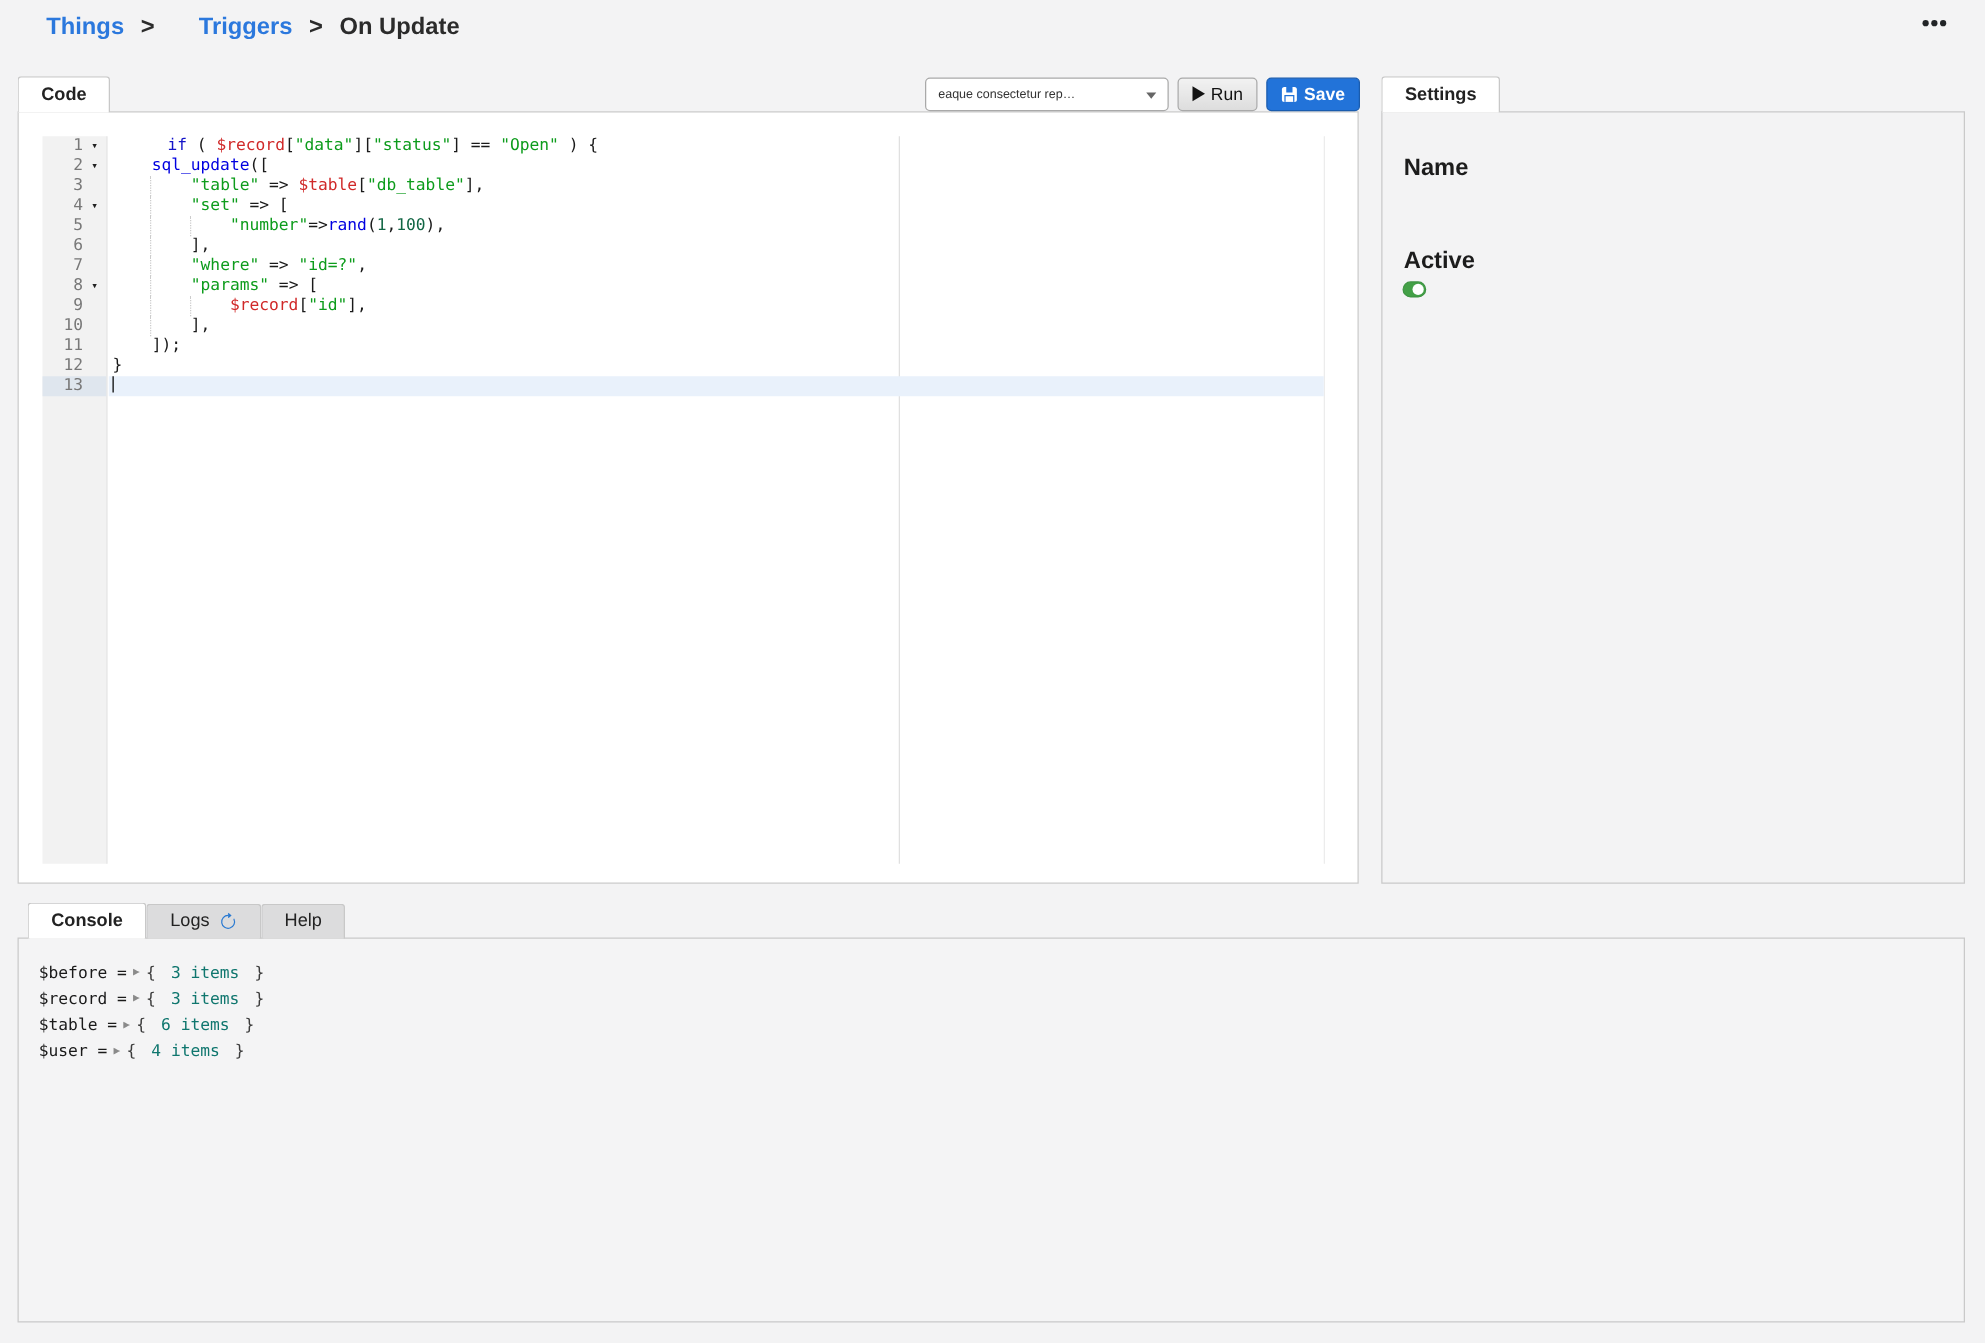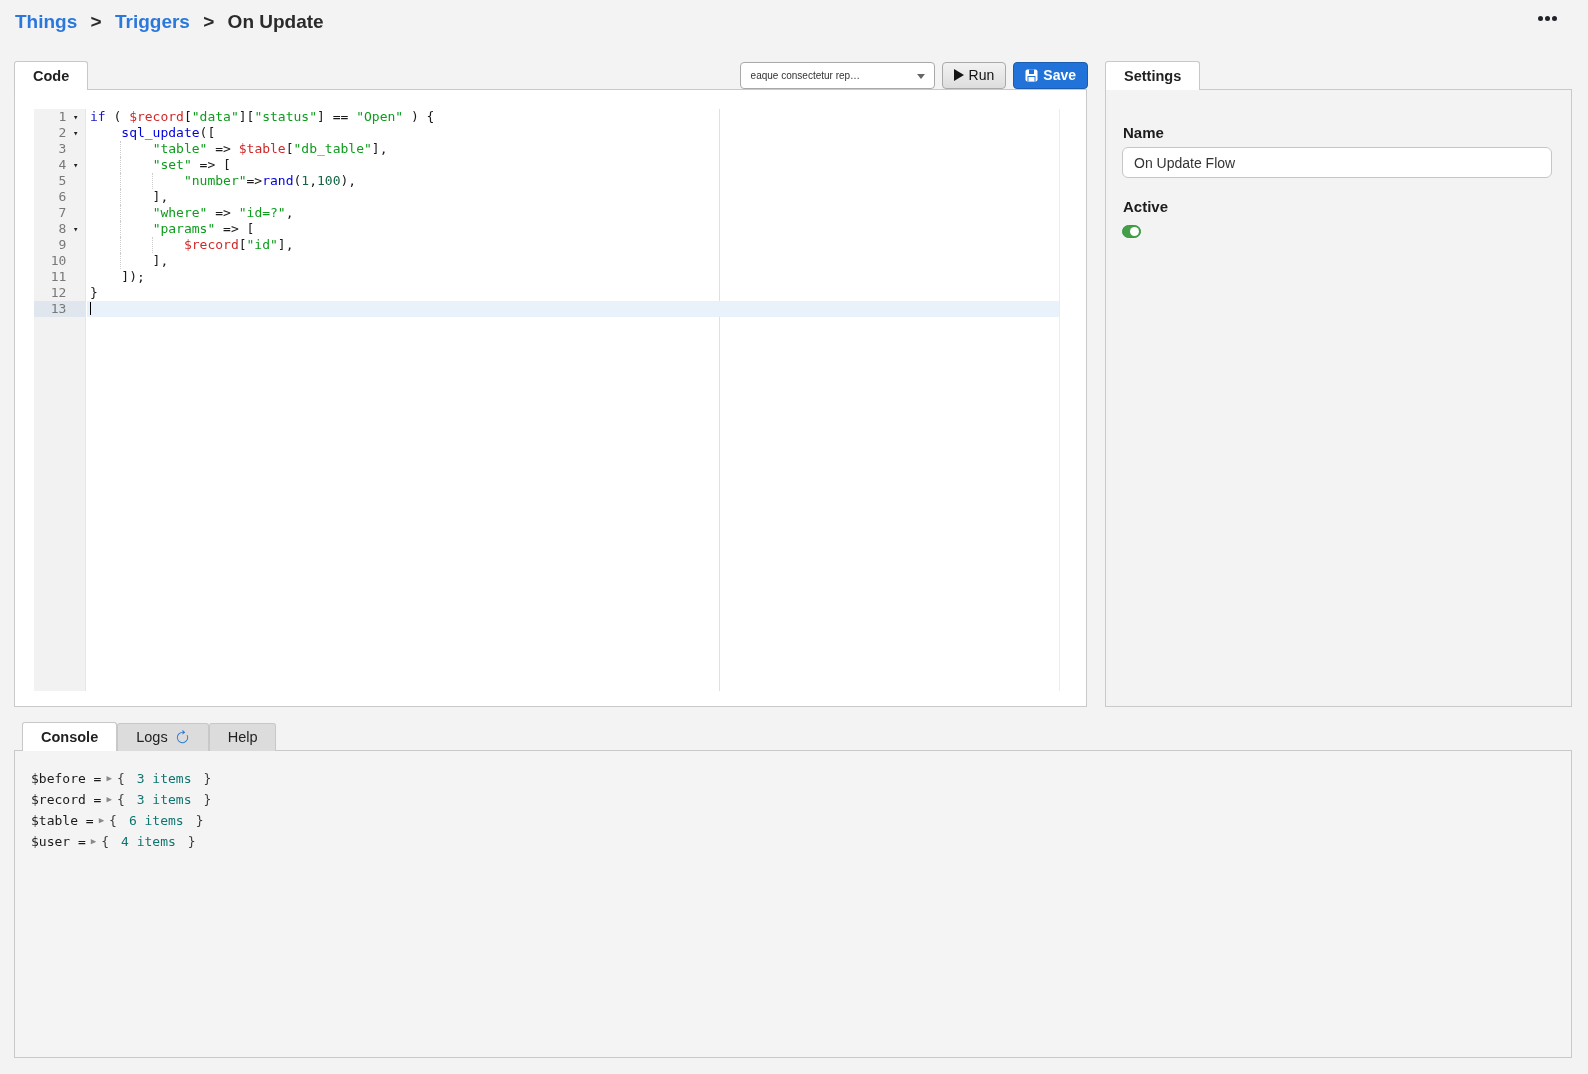--- a/index.html
+++ b/index.html
@@ -6,21 +6,21 @@
   html,body { width:1588px; height:1074px; }
   body {
     position: relative;
     background: #f3f3f4;
     font-family: "Liberation Sans", sans-serif;
     overflow: hidden;
     color: #222;
   }
   
   #breadcrumb { position:absolute; left:15px; top:11px; font-size:19px; font-weight:bold; }
-  #breadcrumb a { color:#2b78dd; text-decoration:none; cursor:pointer; }
+  #breadcrumb a { color:#2b78dd; text-decoration:none; cursor:pointer;margin-left:22px; }
   #breadcrumb .sep { color:#2b2b2b; margin:0 8px; }
   #breadcrumb .current { color:#2b2b2b; }
   
   #menu-dots { position:absolute; right:31px; top:16px; display:flex; gap:2px; cursor:pointer; }
   #menu-dots i { width:5px; height:5px; border-radius:50%; background:#212427; display:block; }
   
   .tabrow { position:absolute; height:29px; display:flex; align-items:flex-end; z-index:3; }
   .tab {
     height:28px; line-height:27px; padding:0 18px;
     border:1px solid #c8c8c8; border-bottom:none;
@@ -74,29 +74,29 @@
   }
   .grow { height:16px; display:flex; color:#787878; }
   .grow.active { background:#dfe6ee; }
   .gnum { width:33px; text-align:right; }
   .gfold { width:19px; text-align:center; font-size:9px; line-height:16px; color:#222; cursor:pointer; }
   #ruler { position:absolute; left:685px; top:0; bottom:0; border-left:1px solid #e0e0e0; }
   #code-lines { position:absolute; left:53px; right:0; top:0; }
   .cline { position:relative; height:16px; white-space:pre; padding-left:3px; color:#1a1a1a; cursor:text; }
   .cline.active { background:#e9f1fb; }
   .guide { position:absolute; top:0; bottom:0; border-left:1px dotted #ccc; }
-  .tok-kw  { color:#1414c8; }
+  .tok-kw  { color:#1414c8;margin-left:44px; }
   .tok-fn  { color:#0000e0; }
   .tok-str { color:#0d9c1c; }
   .tok-vr  { color:#d02929; }
   .tok-num { color:#116644; }
   .tok-pl  { color:#1a1a1a; }
   .cursor { display:inline-block; width:1px; height:13px; background:#000; vertical-align:-2px; }
   
-  #settings-panel .field-label { position:absolute; left:17px; font-size:15px; font-weight:bold; color:#1c1c1c; }
+  #settings-panel .field-label { position:absolute; left:17px; font-size:19px; font-weight:bold; color:#1c1c1c; }
   #name-label   { top:34px; }
   #active-label { top:108px; }
   #name-input {
     position:absolute; left:16px; top:57px; width:430px; height:31px;
     border:1px solid #c6c6c6; border-radius:6px; background:#fff;
     font-size:14px; color:#333; padding:0 11px;
     font-family:"Liberation Sans",sans-serif;
   }
   #active-toggle {
     position:absolute; left:16px; top:135px; width:19px; height:13px;
@@ -230,21 +230,20 @@
 </div>
 
 <div class="tabrow" id="settings-tabrow">
   <div class="tab active">
     <span>Settings</span>
   </div>
 </div>
 
 <div class="panel" id="settings-panel">
   <div class="field-label" id="name-label">Name</div>
-  <input id="name-input" type="text" value="On Update Flow" style="">
   <div class="field-label" id="active-label">Active</div>
   <div id="active-toggle">
       <span class="knob"></span>
     </div>
 </div>
 
 <div class="tabrow" id="console-tabrow">
   <div class="tab active">
     <span>Console</span>
   </div>

